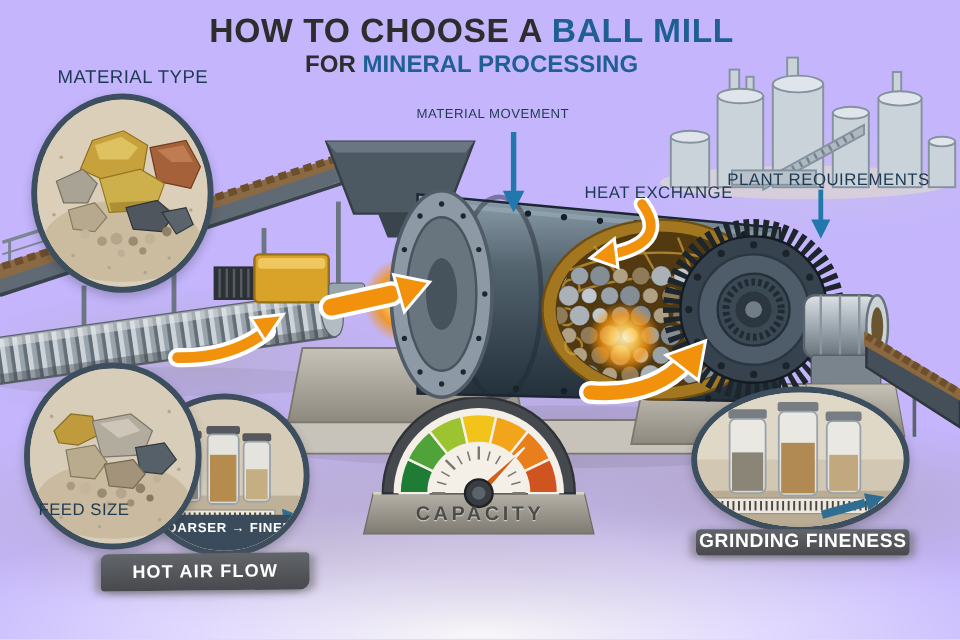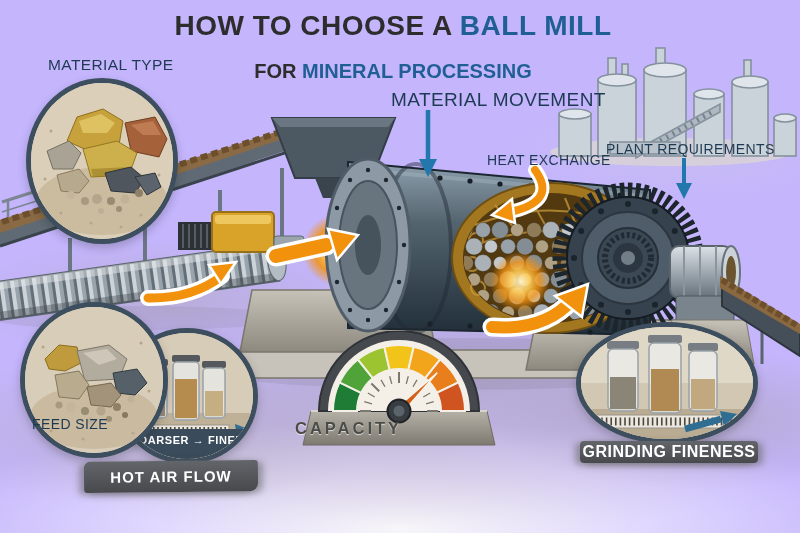--- a/index.html
+++ b/index.html
@@ -14,35 +14,35 @@
     radial-gradient(ellipse 300px 90px at 170px 300px, rgba(164,157,146,.33), transparent 70%),
     radial-gradient(ellipse 420px 120px at 470px 370px, rgba(150,145,137,.36), transparent 70%),
     radial-gradient(ellipse 300px 100px at 700px 420px, rgba(158,152,142,.40), transparent 70%),
     radial-gradient(ellipse 350px 110px at 150px 430px, rgba(170,164,152,.40), transparent 70%),
     radial-gradient(ellipse 500px 140px at 400px 450px, rgba(185,178,165,.33), transparent 72%),
     radial-gradient(ellipse 260px 80px at 680px 150px, rgba(208,208,208,.25), transparent 70%),
     radial-gradient(ellipse 800px 170px at 400px 528px, rgba(255,255,255,.95), rgba(255,255,255,0) 62%);}
   .scene{position:absolute;inset:0;z-index:1;}
   .title{position:absolute;left:0;right:14px;top:10px;text-align:center;z-index:5;}
   .title-line1{font-size:28px;font-weight:700;letter-spacing:.5px;color:var(--title-dark);}
-  .title-line2{font-size:20px;font-weight:700;margin-top:18px;color:var(--title-dark);}
+  .title-line2{font-size:20px;font-weight:700;margin-top:1px;color:var(--title-dark);}
   .accent{color:var(--accent-blue);}
   .callout{position:absolute;font-weight:400;color:var(--label-navy);letter-spacing:.4px;white-space:nowrap;z-index:5;}
   .inset{position:absolute;border:5px solid var(--circle-rim);border-radius:50%;overflow:hidden;
     background:#dbcfba;box-shadow:0 4px 8px rgba(40,40,40,.25);z-index:2;}
   .inset svg{display:block;width:100%;height:100%;}
   .inset .rim-band{position:absolute;left:-8px;right:-8px;bottom:-6px;height:36px;background:#3a4b5c;
     display:flex;justify-content:center;align-items:flex-start;padding-top:5px;
     color:#fff;font-size:11px;font-weight:700;letter-spacing:.6px;}
   .banner{position:absolute;display:flex;align-items:center;justify-content:center;z-index:6;
     color:var(--banner-text);font-weight:700;background:linear-gradient(180deg,#626569,#47494d);
     box-shadow:5px 2px 6px rgba(96,96,96,.5),-5px 2px 6px rgba(96,96,96,.5);}
   .gauge{position:absolute;left:295px;top:331px;width:210px;height:118px;z-index:4;}
   .gauge svg{display:block;width:100%;height:100%;}
-  .gauge-label{position:absolute;left:0;right:0;top:88px;text-align:left;font-size:16.5px;font-weight:700;
+  .gauge-label{position:absolute;left:0;right:0;top:88px;text-align:center;font-size:16.5px;font-weight:700;
     letter-spacing:3px;color:#4b4b48;text-shadow:0 1px 1px rgba(255,255,255,.7);}
 </style>
 </head>
 <body>
 
 <div class="stage">
 
   <svg class="scene" viewBox="0 0 800 533" aria-hidden="true">
     <defs>
       <linearGradient id="drumG" x1="0" y1="0" x2="0" y2="1">
@@ -351,21 +351,21 @@
       <span class="dark">HOW TO CHOOSE A</span>
       <span class="accent">BALL MILL</span>
     </div>
     <div class="title-line2">
       <span class="dark">FOR</span>
       <span class="accent">MINERAL PROCESSING</span>
     </div>
   </header>
 
   <div class="callout" style="left:48px;top:56px;font-size:15.5px;">MATERIAL TYPE</div>
-  <div class="callout" style="left:347px;top:89px;font-size:19px;margin-left:44px;">MATERIAL MOVEMENT</div>
+  <div class="callout" style="left:347px;top:89px;font-size:11px;">MATERIAL MOVEMENT</div>
   <div class="callout" style="left:606px;top:141px;font-size:14px;">PLANT REQUIREMENTS</div>
   <div class="callout" style="left:487px;top:152px;font-size:14px;">HEAT EXCHANGE</div>
   <div class="callout" style="left:32px;top:416px;font-size:14px;z-index:6;">FEED SIZE</div>
 
   <div class="inset" style="left:26px;top:78px;width:152px;height:166px;">
     <svg viewBox="0 0 142 156" preserveAspectRatio="none">
       <rect width="142" height="156" fill="#dbcfba"></rect>
       <ellipse cx="71" cy="118" rx="66" ry="34" fill="#cbbc9f"></ellipse>
       <g fill="#b4a68c">
         <circle cx="20" cy="48" r="1.5"></circle>

